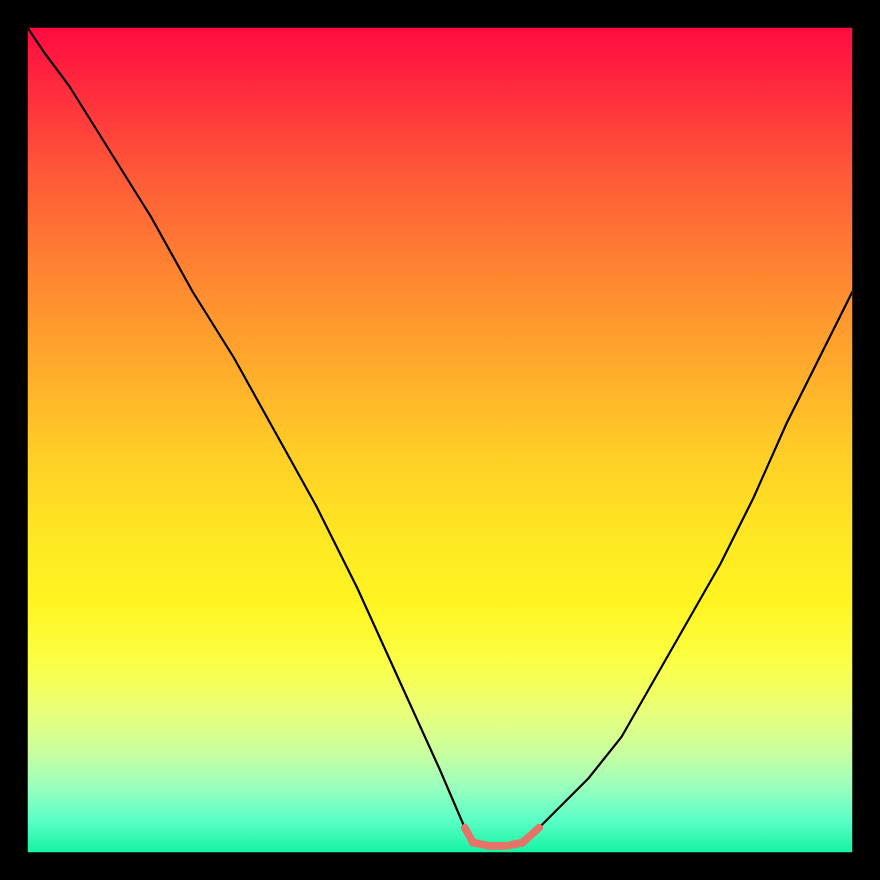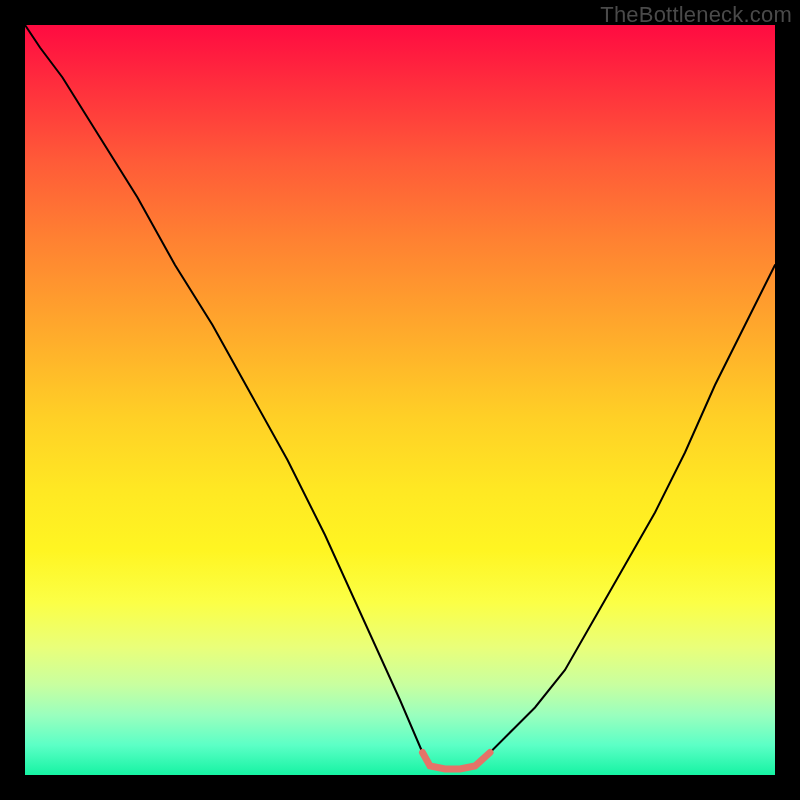--- a/index.html
+++ b/index.html
@@ -64,21 +64,20 @@
     left: 0;
     top: 0;
     width: 100%;
     height: 100%;
   }
 </style>
 </head>
 <body>
 
 <div class="frame">
-  <div class="watermark">TheBottleneck.com</div>
 
   <div class="plot-area">
     <div class="grad-bg"></div>
     <svg class="curve" viewBox="0 0 100 100" preserveAspectRatio="none">
       <path fill="none" stroke-linecap="round" d="M0.000 0.000 L2.000 3.000 L5.000 7.000 L10.000 15.000 L15.000 23.000 L20.000 32.000 L25.000 40.000 L30.000 49.000 L35.000 58.000 L40.000 68.000 L45.000 79.000 L50.000 90.000 L53.000 97.000" stroke="#000000" stroke-width="0.267"></path>
       <path fill="none" stroke-linecap="round" d="M62.000 97.000 L64.000 95.000 L68.000 91.000 L72.000 86.000 L76.000 79.000 L80.000 72.000 L84.000 65.000 L88.000 57.000 L92.000 48.000 L96.000 40.000 L100.000 32.000" stroke="#000000" stroke-width="0.267"></path>
       <path fill="none" stroke-linecap="round" d="M53.000 97.000 L54.000 98.800 L56.000 99.200 L58.000 99.200 L60.000 98.800 L62.000 97.000" stroke="#e57368" stroke-width="0.933"></path>
     </svg>
   </div>
 </div>

